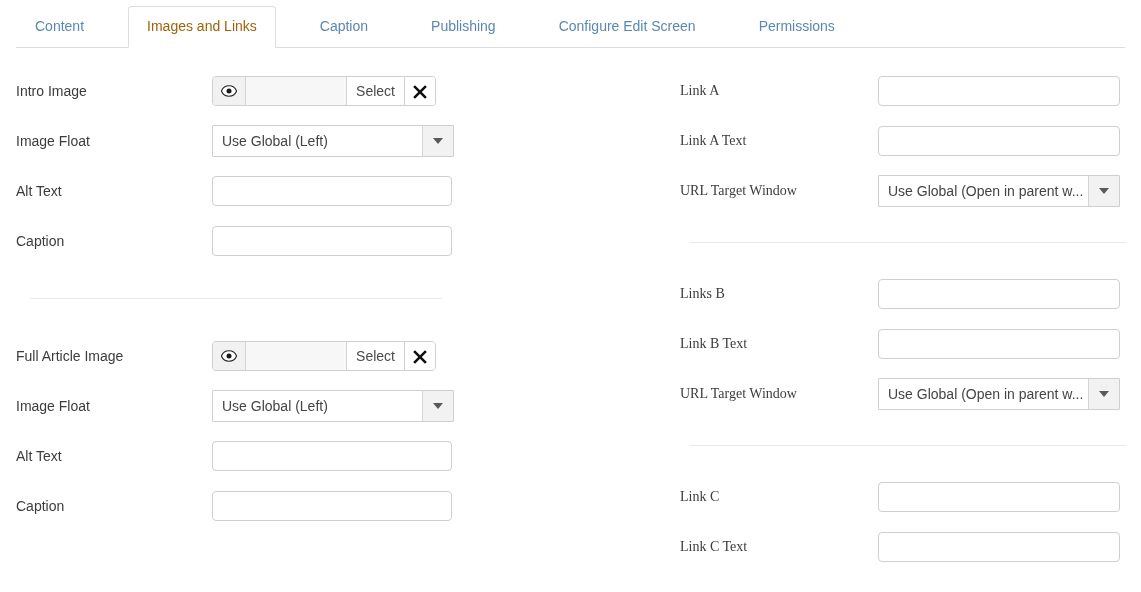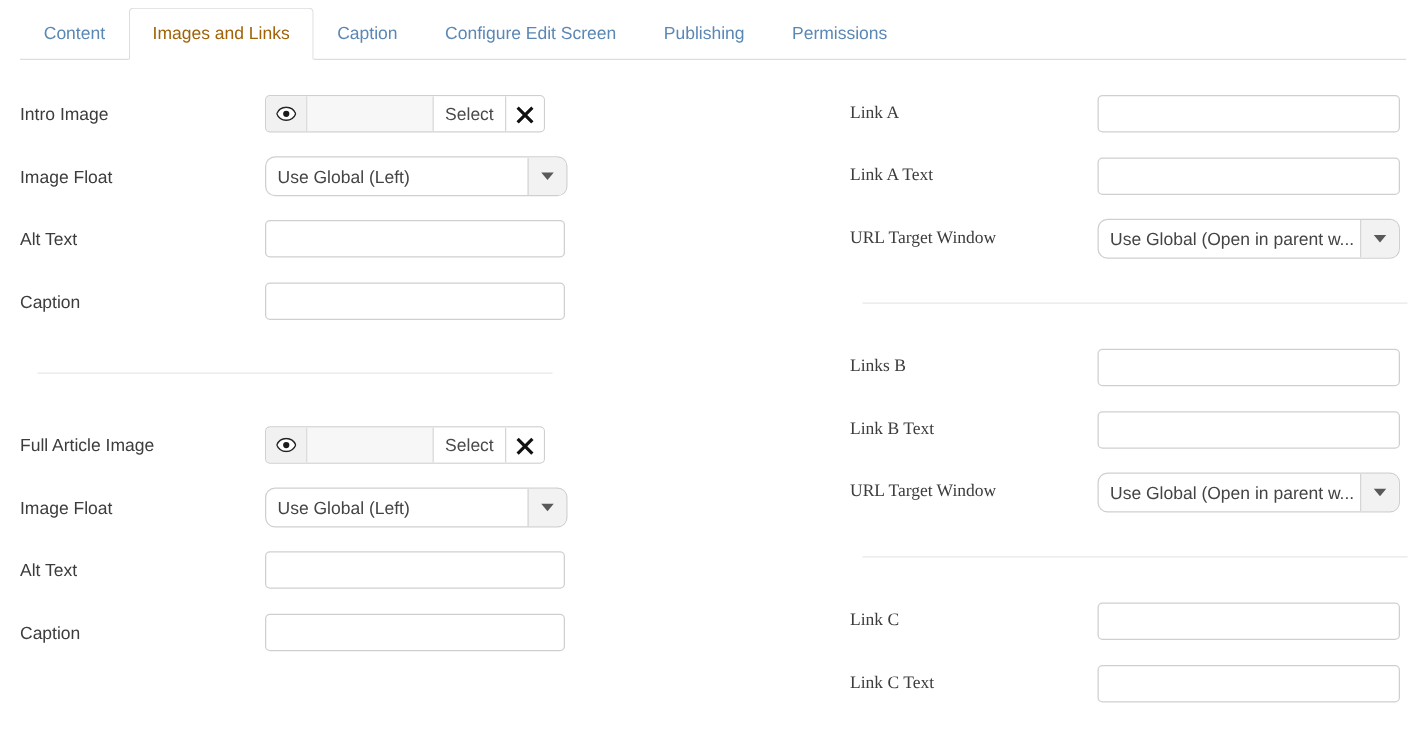--- a/index.html
+++ b/index.html
@@ -17,20 +17,21 @@
   }
 
   
   .tab-bar {
     position: relative;
     height: 48px;
     padding-left: 16px;
     box-sizing: border-box;
     display: flex;
     align-items: flex-end;
+    gap: 25px;
   }
   .tab-bar::after {
     content: "";
     position: absolute;
     left: 16px;
     right: 16px;
     bottom: 0;
     height: 1px;
     background: #dddddd;
   }
@@ -118,21 +119,21 @@
   }
 
   
   .select {
     display: flex;
     align-items: stretch;
     width: 242px;
     height: 32px;
     box-sizing: border-box;
     border: 1px solid #cfcfcf;
-    border-radius: 8px;
+    border-radius: 1px;
     background: #ffffff;
     cursor: pointer;
     overflow: hidden;
   }
   .select .select-value {
     flex: 1 1 auto;
     display: flex;
     align-items: center;
     padding: 0 9px;
     font-size: 14px;
@@ -230,22 +231,22 @@
   .spacer-sm { height: 12px; }
   .spacer-xs { height: 6px; }
 </style>
 </head>
 <body>
 
 <div class="tab-bar">
   <div class="tab">Content</div>
   <div class="tab active">Images and Links</div>
   <div class="tab">Caption</div>
+  <div class="tab">Publishing</div>
   <div class="tab">Configure Edit Screen</div>
-  <div class="tab">Publishing</div>
   <div class="tab">Permissions</div>
 </div>
 
 <div class="panel">
 
   <div class="col col-left">
 
     <div class="row">
       <div class="label">Intro Image</div>
       <div class="field">

